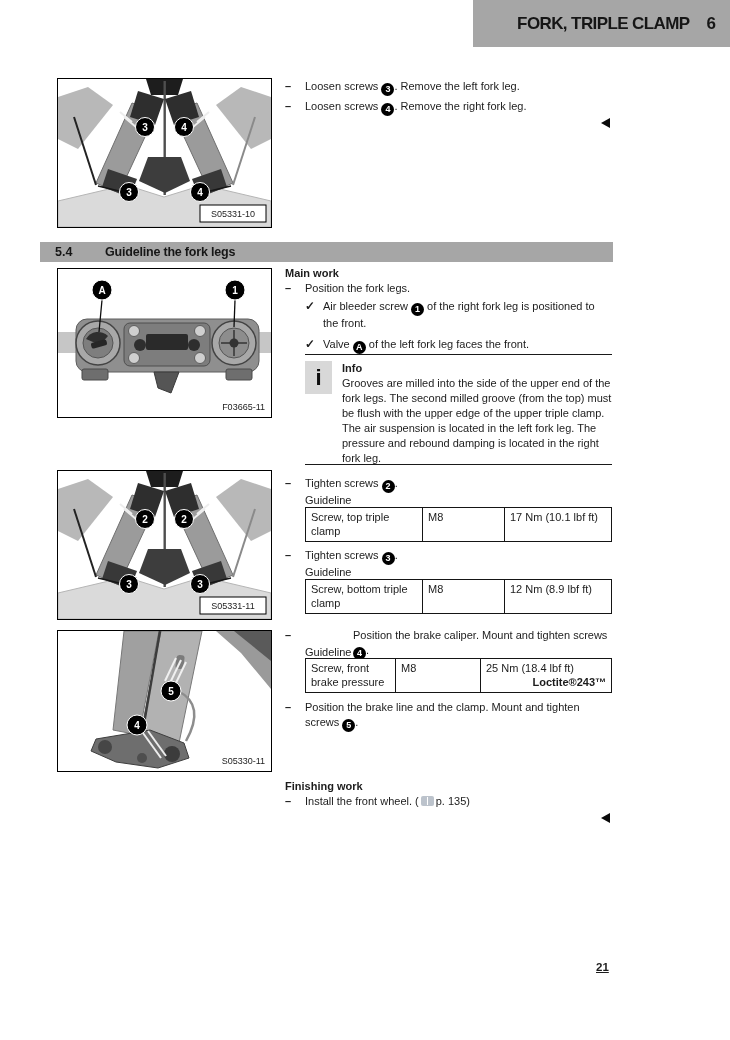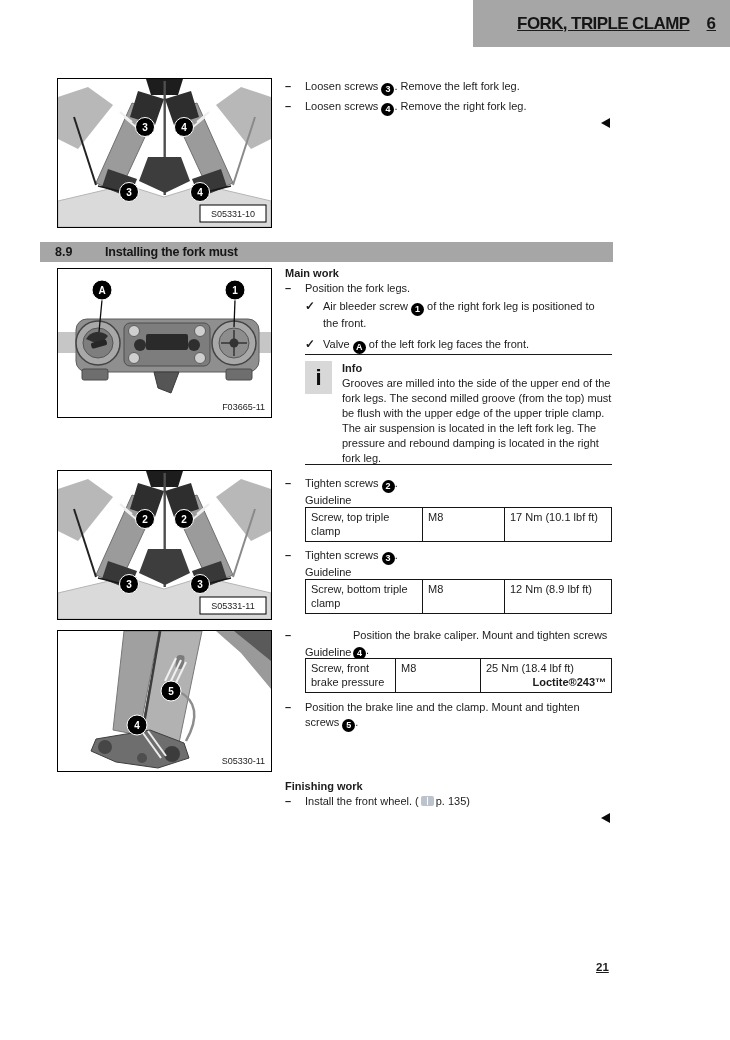--- a/index.html
+++ b/index.html
@@ -8,21 +8,21 @@
     width:730px; height:1040px; position:relative; overflow:hidden;
     font-family:"Liberation Sans", sans-serif; color:#1c1c1c;
     -webkit-font-smoothing:antialiased;
   }
   .abs { position:absolute; }
 
   
   .header-bar {
     left:473px; top:0; width:257px; height:47px; background:#a6a6a6;
     display:flex; align-items:center; justify-content:flex-end;
-    padding-right:14px; gap:17px;text-decoration:underline;
+    padding-right:14px; gap:17px;
   }
   .header-title { font-weight:bold; font-size:17px; letter-spacing:-0.6px; color:#161616; }
   .header-chapter { font-weight:bold; font-size:17px; color:#161616; }
 
   
   .section-bar {
     left:40px; top:242px; width:573px; height:20px; background:#a6a6a6;
     display:flex; align-items:center; font-weight:bold; font-size:12.5px; color:#161616;
   }
   .section-number { padding-left:15px; width:65px; }
@@ -146,22 +146,22 @@
       <text class="svg-badge-text" x="142" y="116.5" text-anchor="middle">4</text>
     </g>
     <g>
       <rect x="142" y="126" width="66" height="17" fill="#ffffff" stroke="#000" stroke-width="1"></rect>
       <text class="caption-text" x="175" y="138" text-anchor="middle">S05331-10</text>
     </g>
   </svg>
 </div>
 
 <div class="abs section-bar">
-  <span class="section-number">8.9</span>
-  <span class="section-title">Installing the fork must</span>
+  <span class="section-number">5.4</span>
+  <span class="section-title">Guideline the fork legs</span>
 </div>
 
 <div class="abs figure" style="top:268px; height:150px;">
   <svg width="213" height="148" viewBox="0 0 213 148">
     <rect x="0" y="0" width="213" height="148" fill="#ffffff"></rect>
     <rect x="0" y="63" width="213" height="21" fill="#c6c6c6"></rect>
     <rect x="18" y="50" width="183" height="53" rx="11" fill="#8f8f8f" stroke="#5c5c5c" stroke-width="1"></rect>
     <rect x="24" y="100" width="26" height="11" rx="2" fill="#6e6e6e" stroke="#4a4a4a" stroke-width="1"></rect>
     <rect x="168" y="100" width="26" height="11" rx="2" fill="#6e6e6e" stroke="#4a4a4a" stroke-width="1"></rect>
     <polygon points="96,103 121,103 113,124 100,119" fill="#555555" stroke="#3a3a3a" stroke-width="1"></polygon>

